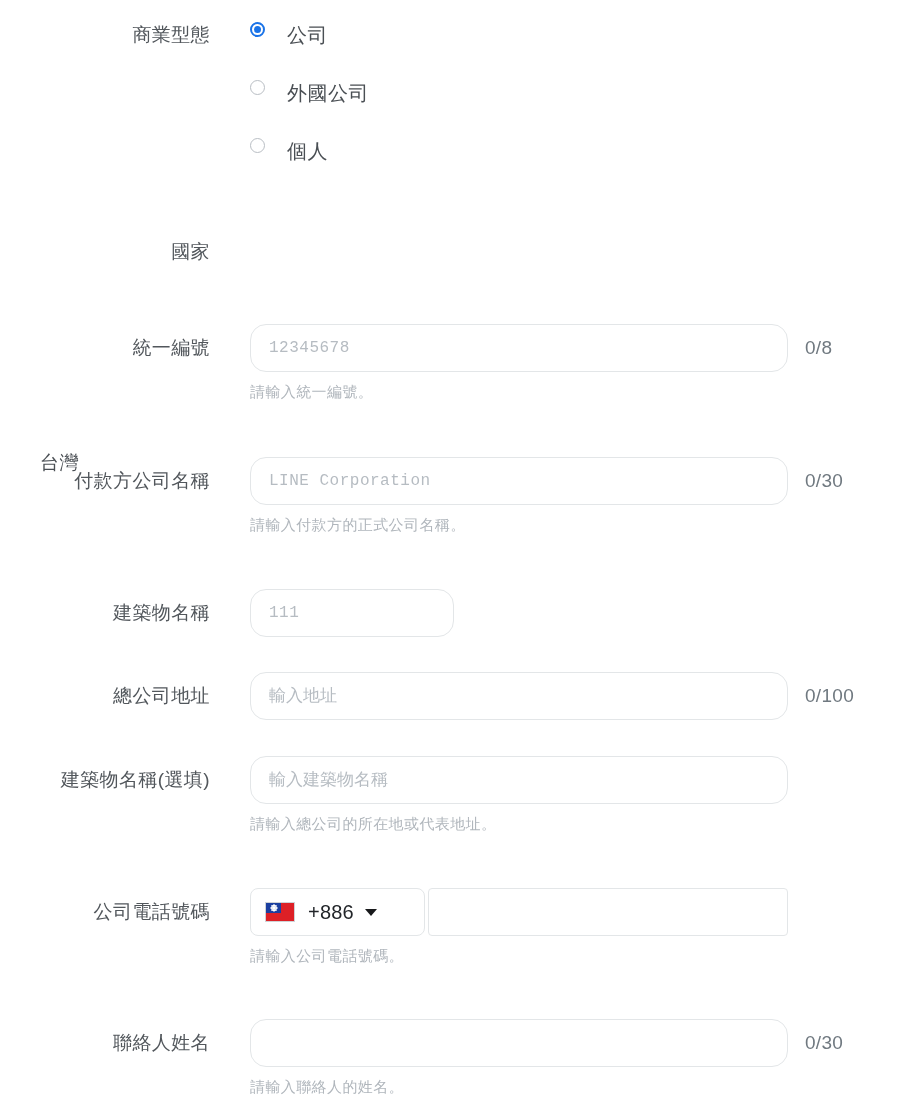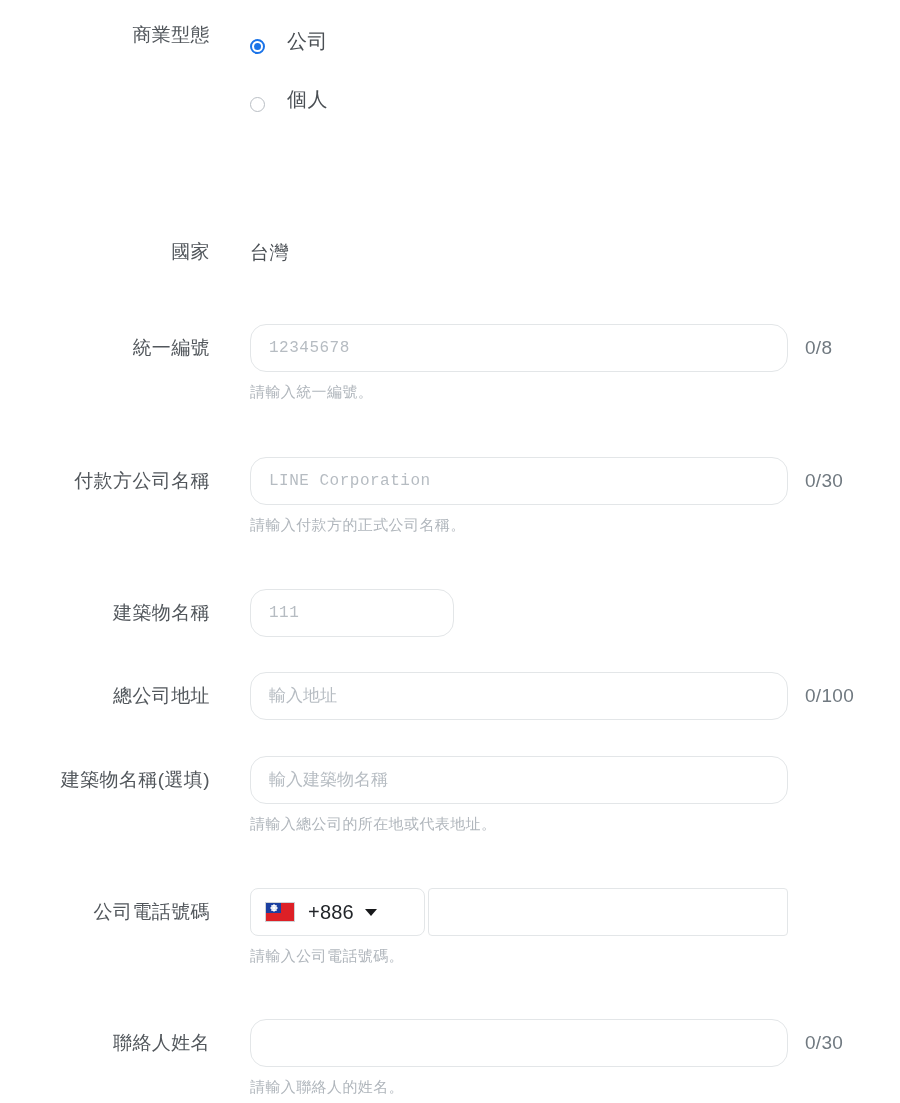--- a/index.html
+++ b/index.html
@@ -46,21 +46,21 @@
 
   .field-col {
     flex: 1 1 auto;
     padding-left: 40px;
     box-sizing: border-box;
     position: relative;
   }
   .radio-group { display: block; }
   .radio-item {
     display: flex;
-    align-items: flex-end;
+    align-items: flex-start;
     height: 32px;
     margin-bottom: 26px;
     cursor: pointer;
   }
   .radio-item:last-child { margin-bottom: 0; }
 
   .radio-mark {
     width: 15px;
     height: 15px;
     border-radius: 50%;
@@ -243,31 +243,35 @@
   <div class="row abs" style="top:22px;">
     <div class="label-col">商業型態</div>
     <div class="field-col">
       <div class="radio-group">
 
         <div class="radio-item">
           <span class="radio-mark checked"></span>
           <span class="radio-text">公司</span>
         </div>
 
+        <div class="radio-item">
+          <span class="radio-mark"></span>
+          <span class="radio-text">外國公司</span>
+        </div>
 
         <div class="radio-item">
           <span class="radio-mark"></span>
           <span class="radio-text">個人</span>
         </div>
 
       </div>
     </div>
   </div>
 
-  <div class="row abs" style="top:239px;">
+  <div class="row abs" style="top:239px;flex-direction:column;">
     <div class="label-col">國家</div>
     <div class="field-col">
       <div class="static-value">台灣</div>
     </div>
   </div>
 
   <div class="row abs" style="top:324px;">
     <div class="label-col" style="padding-top:11px;">統一編號</div>
     <div class="field-col">
       <div class="input-line">

